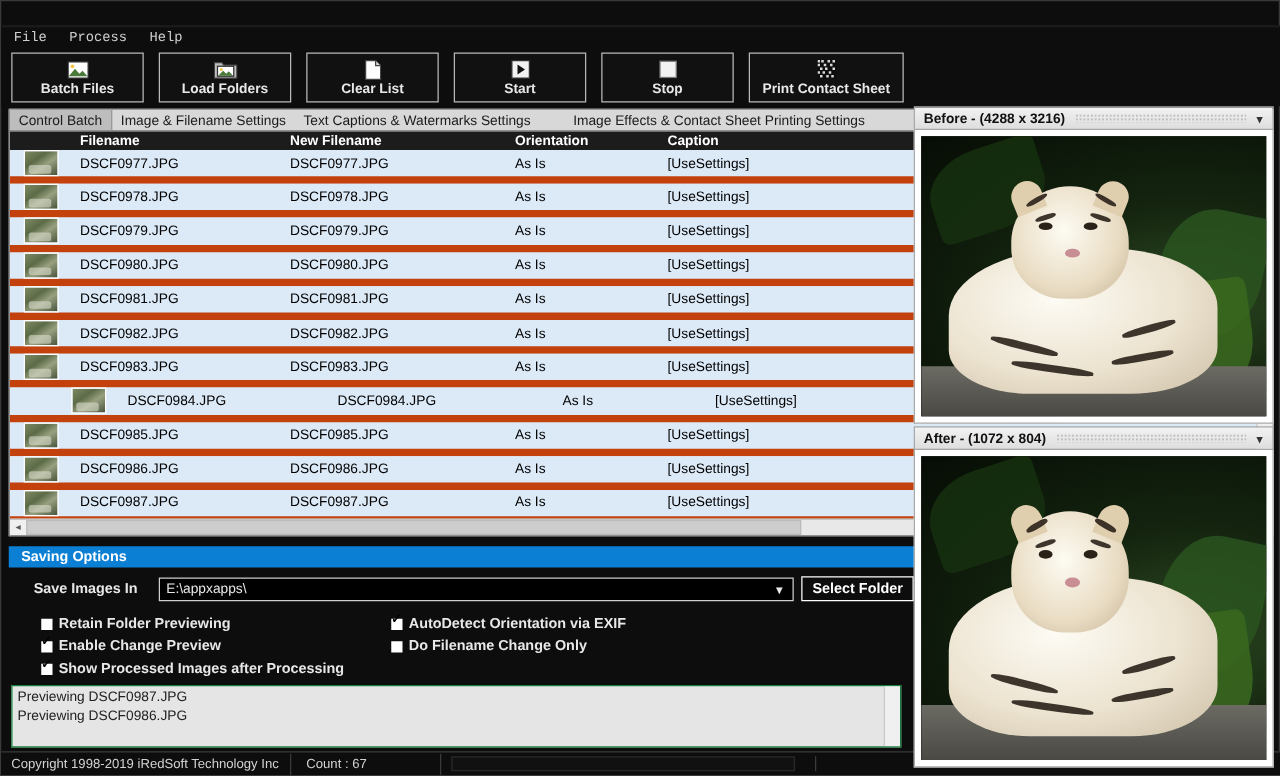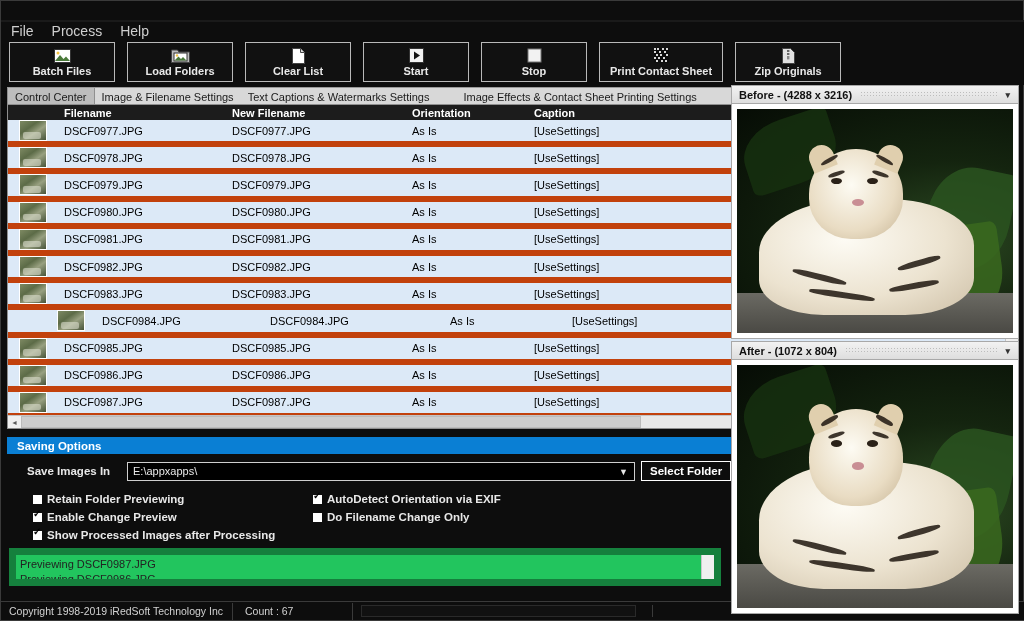--- a/index.html
+++ b/index.html
@@ -52,22 +52,23 @@
   .wb-close .d1 { transform: rotate(45deg); }
   .wb-close .d2 { transform: rotate(-45deg); }
 
   
   #menubar {
     position: absolute; left: 0; top: 21px; width: 1024px; height: 17px;
     background: #0d0d0d;
     display: flex; align-items: center; padding-left: 8px; gap: 14px;
   }
   .menu-item {
-    color: #cfcfcf; font-size: 14px; cursor: pointer;
+    color: #cfcfcf; font-size: 11px; cursor: pointer;
     padding: 0 2px;
+    font-family: Liberation Mono, monospace;
   }
 
   
   #toolbar {
     position: absolute; left: 0; top: 38px; width: 1024px; height: 46px;
     background: #0d0d0d;
     display: flex; align-items: center; padding: 0 8px; gap: 12px;
   }
   .tool-btn {
     height: 40px;
@@ -251,22 +252,22 @@
   #mem-combo {
     width: 92px; height: 19px; background: #000;
     border: 1px solid #cfcfcf; color: #e8e8e8; font-size: 11px;
     display: flex; align-items: center; padding-left: 5px;
     position: relative; cursor: pointer;
   }
   #mem-combo .caret { position: absolute; right: 5px; top: 3px; font-size: 9px; }
 
   
   #logwrap {
-    position: absolute; left: 8px; top: 547px; width: 712px; height: 38px;
-    background: #22c55e; border: 7px solid #15803d;
+    position: absolute; left: 8px; top: 547px; width: 712px; height: 50px;
+    background: #e5e5e5; border: 1px solid #15803d;
     overflow: hidden;
   }
   #loglines { padding: 2px 0 0 4px; }
   .logline { font-size: 11px; color: #222; line-height: 14.5px; }
   #log-vscroll {
     position: absolute; right: 0; top: 0; width: 13px; height: 100%;
     background: #f0f0f0; border-left: 1px solid #c8c8c8;
   }
 
   
@@ -481,36 +482,25 @@
             <rect x="9" y="9" width="2" height="2"></rect>
             <rect x="2" y="12" width="2" height="2"></rect>
               <rect x="7" y="12" width="2" height="2"></rect>
             <rect x="11" y="12" width="2" height="2"></rect>
           </g>
         </svg>
       </span>
       <span class="tlabel">Print Contact Sheet</span>
     </div>
 
-    <div class="tool-btn">
-      <span class="ticon">
-        <svg width="13" height="16" viewBox="0 0 13 16">
-          <path d="M0.5 0.5 L8.5 0.5 L12.5 4.5 L12.5 15.5 L0.5 15.5 Z" fill="#e2e2e2" stroke="#444"></path>
-          <rect x="5" y="2" width="2.4" height="2" fill="#666"></rect>
-          <rect x="5" y="5" width="2.4" height="2" fill="#666"></rect>
-          <rect x="5" y="8" width="2.4" height="3.4" fill="#888"></rect>
-        </svg>
-      </span>
-      <span class="tlabel">Zip Originals</span>
-    </div>
   </div>
 
   <div id="tabstrip">
     <div class="tab active">
-      <span>Control Center</span>
+      <span>Control Batch</span>
     </div>
     <div class="tab">
       <span>Image &amp; Filename Settings</span>
     </div>
     <div class="tab">
       <span>Text Captions &amp; Watermarks Settings</span>
     </div>
     <div class="tab spaced">
       <span>Image Effects &amp; Contact Sheet Printing Settings</span>
     </div>

